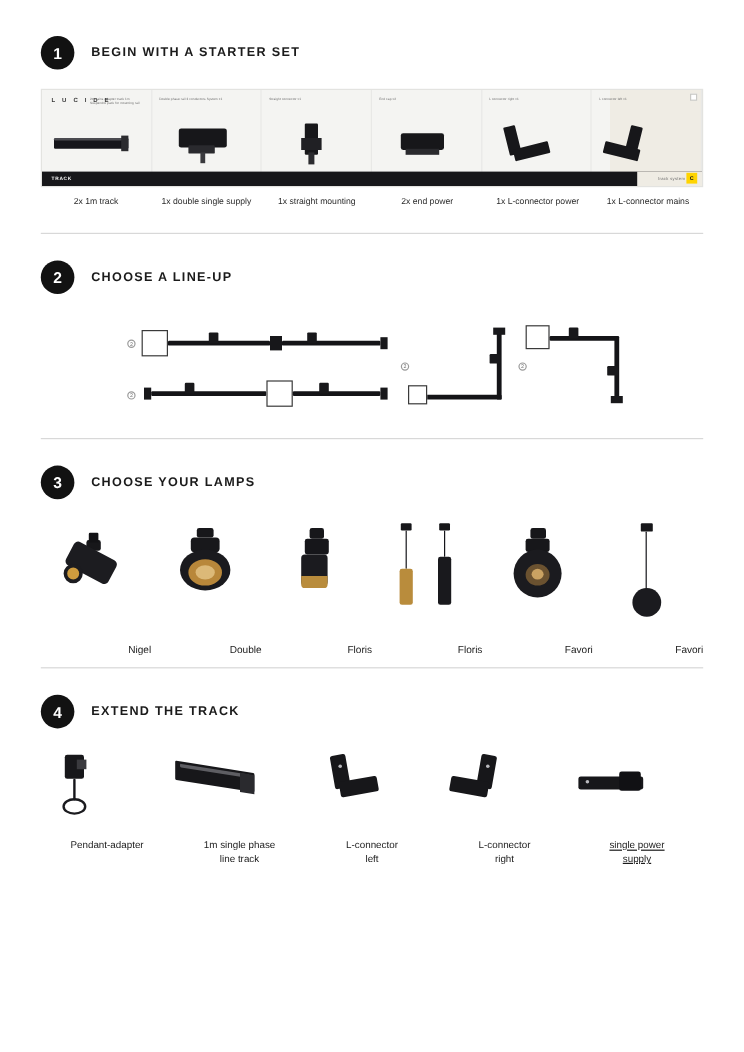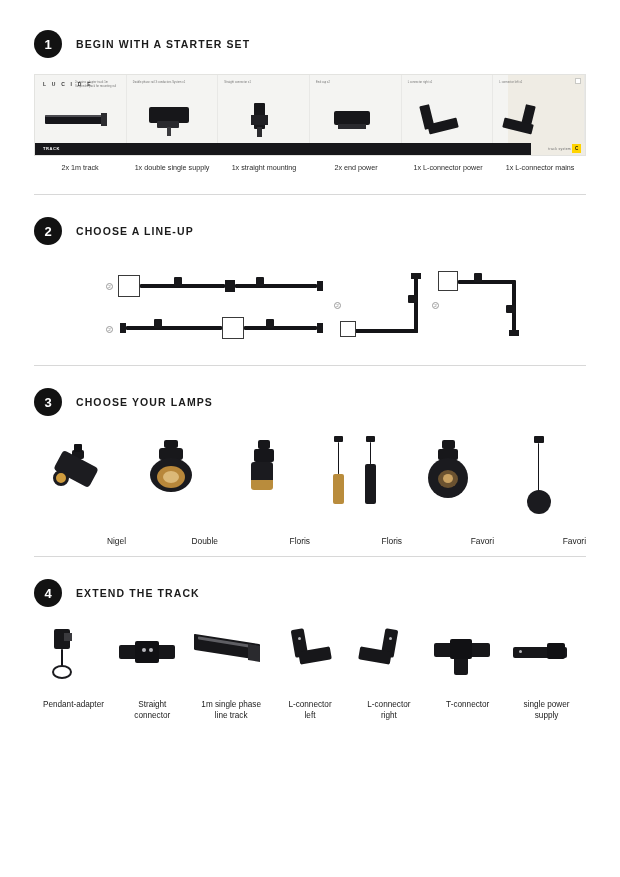--- a/index.html
+++ b/index.html
@@ -350,30 +350,20 @@
       <div class="ext-cell">
         <div class="ext-art">
           <div class="sq" style="left:20px;top:6px;width:16px;height:20px;border-radius:2px;"></div>
           <div class="sq" style="left:30px;top:10px;width:8px;height:8px;background:#3a3a3e;"></div>
           <div class="bar" style="left:27px;top:26px;width:2px;height:18px;"></div>
           <div class="ring" style="left:18px;top:42px;width:20px;height:14px;border:2px solid #1b1b1f;background:transparent;"></div>
         </div>
         <div class="ext-name" style="white-space:pre-line;">Pendant-adapter</div>
       </div>
 
-      <div class="ext-cell">
-        <div class="ext-art">
-          <div class="sq" style="left:6px;top:22px;width:56px;height:14px;border-radius:2px;"></div>
-          <div class="sq" style="left:22px;top:18px;width:24px;height:22px;background:#111114;border-radius:2px;"></div>
-          <div class="dot-grey" style="left:29px;top:25px;width:4px;height:4px;"></div>
-          <div class="dot-grey" style="left:36px;top:25px;width:4px;height:4px;"></div>
-        </div>
-        <div class="ext-name" style="white-space:pre-line;">Straight
-connector</div>
-      </div>
 
       <div class="ext-cell">
         <div class="ext-art">
           <div class="sq" style="left:2px;top:16px;width:66px;height:16px;transform:skewY(9deg);border-radius:1px;"></div>
           <div class="bar-grey" style="left:6px;top:18px;width:58px;height:3px;transform:skewY(9deg);opacity:.6;"></div>
           <div class="sq" style="left:56px;top:22px;width:12px;height:16px;background:#2a2a2e;transform:skewY(9deg);"></div>
         </div>
         <div class="ext-name" style="white-space:pre-line;">1m single phase
 line track</div>
       </div>
@@ -391,35 +381,27 @@
       <div class="ext-cell">
         <div class="ext-art">
           <div class="sq" style="left:34px;top:6px;width:13px;height:28px;border-radius:2px;transform:rotate(10deg);"></div>
           <div class="sq" style="left:10px;top:26px;width:32px;height:13px;border-radius:2px;transform:rotate(10deg);"></div>
           <div class="dot-grey" style="left:40px;top:14px;width:3px;height:3px;"></div>
         </div>
         <div class="ext-name" style="white-space:pre-line;">L-connector
 right</div>
       </div>
 
-      <div class="ext-cell">
-        <div class="ext-art">
-          <div class="sq" style="left:6px;top:20px;width:56px;height:14px;border-radius:2px;"></div>
-          <div class="sq" style="left:26px;top:30px;width:14px;height:22px;border-radius:2px;"></div>
-          <div class="sq" style="left:22px;top:16px;width:22px;height:20px;background:#111114;border-radius:2px;"></div>
-        </div>
-        <div class="ext-name" style="white-space:pre-line;">T-connector</div>
-      </div>
 
 
       <div class="ext-cell">
         <div class="ext-art">
           <div class="sq" style="left:6px;top:24px;width:54px;height:11px;border-radius:2px;"></div>
           <div class="sq" style="left:40px;top:20px;width:18px;height:16px;background:#111114;border-radius:2px;"></div>
           <div class="dot-grey" style="left:12px;top:27px;width:3px;height:3px;"></div>
         </div>
-        <div class="ext-name" style="white-space:pre-line;">single power
+        <div class="ext-name" style="white-space:pre-line;text-decoration:underline;">single power
 supply</div>
       </div>
     </div>
   </div>
 
 </div>
 
 </body></html>

